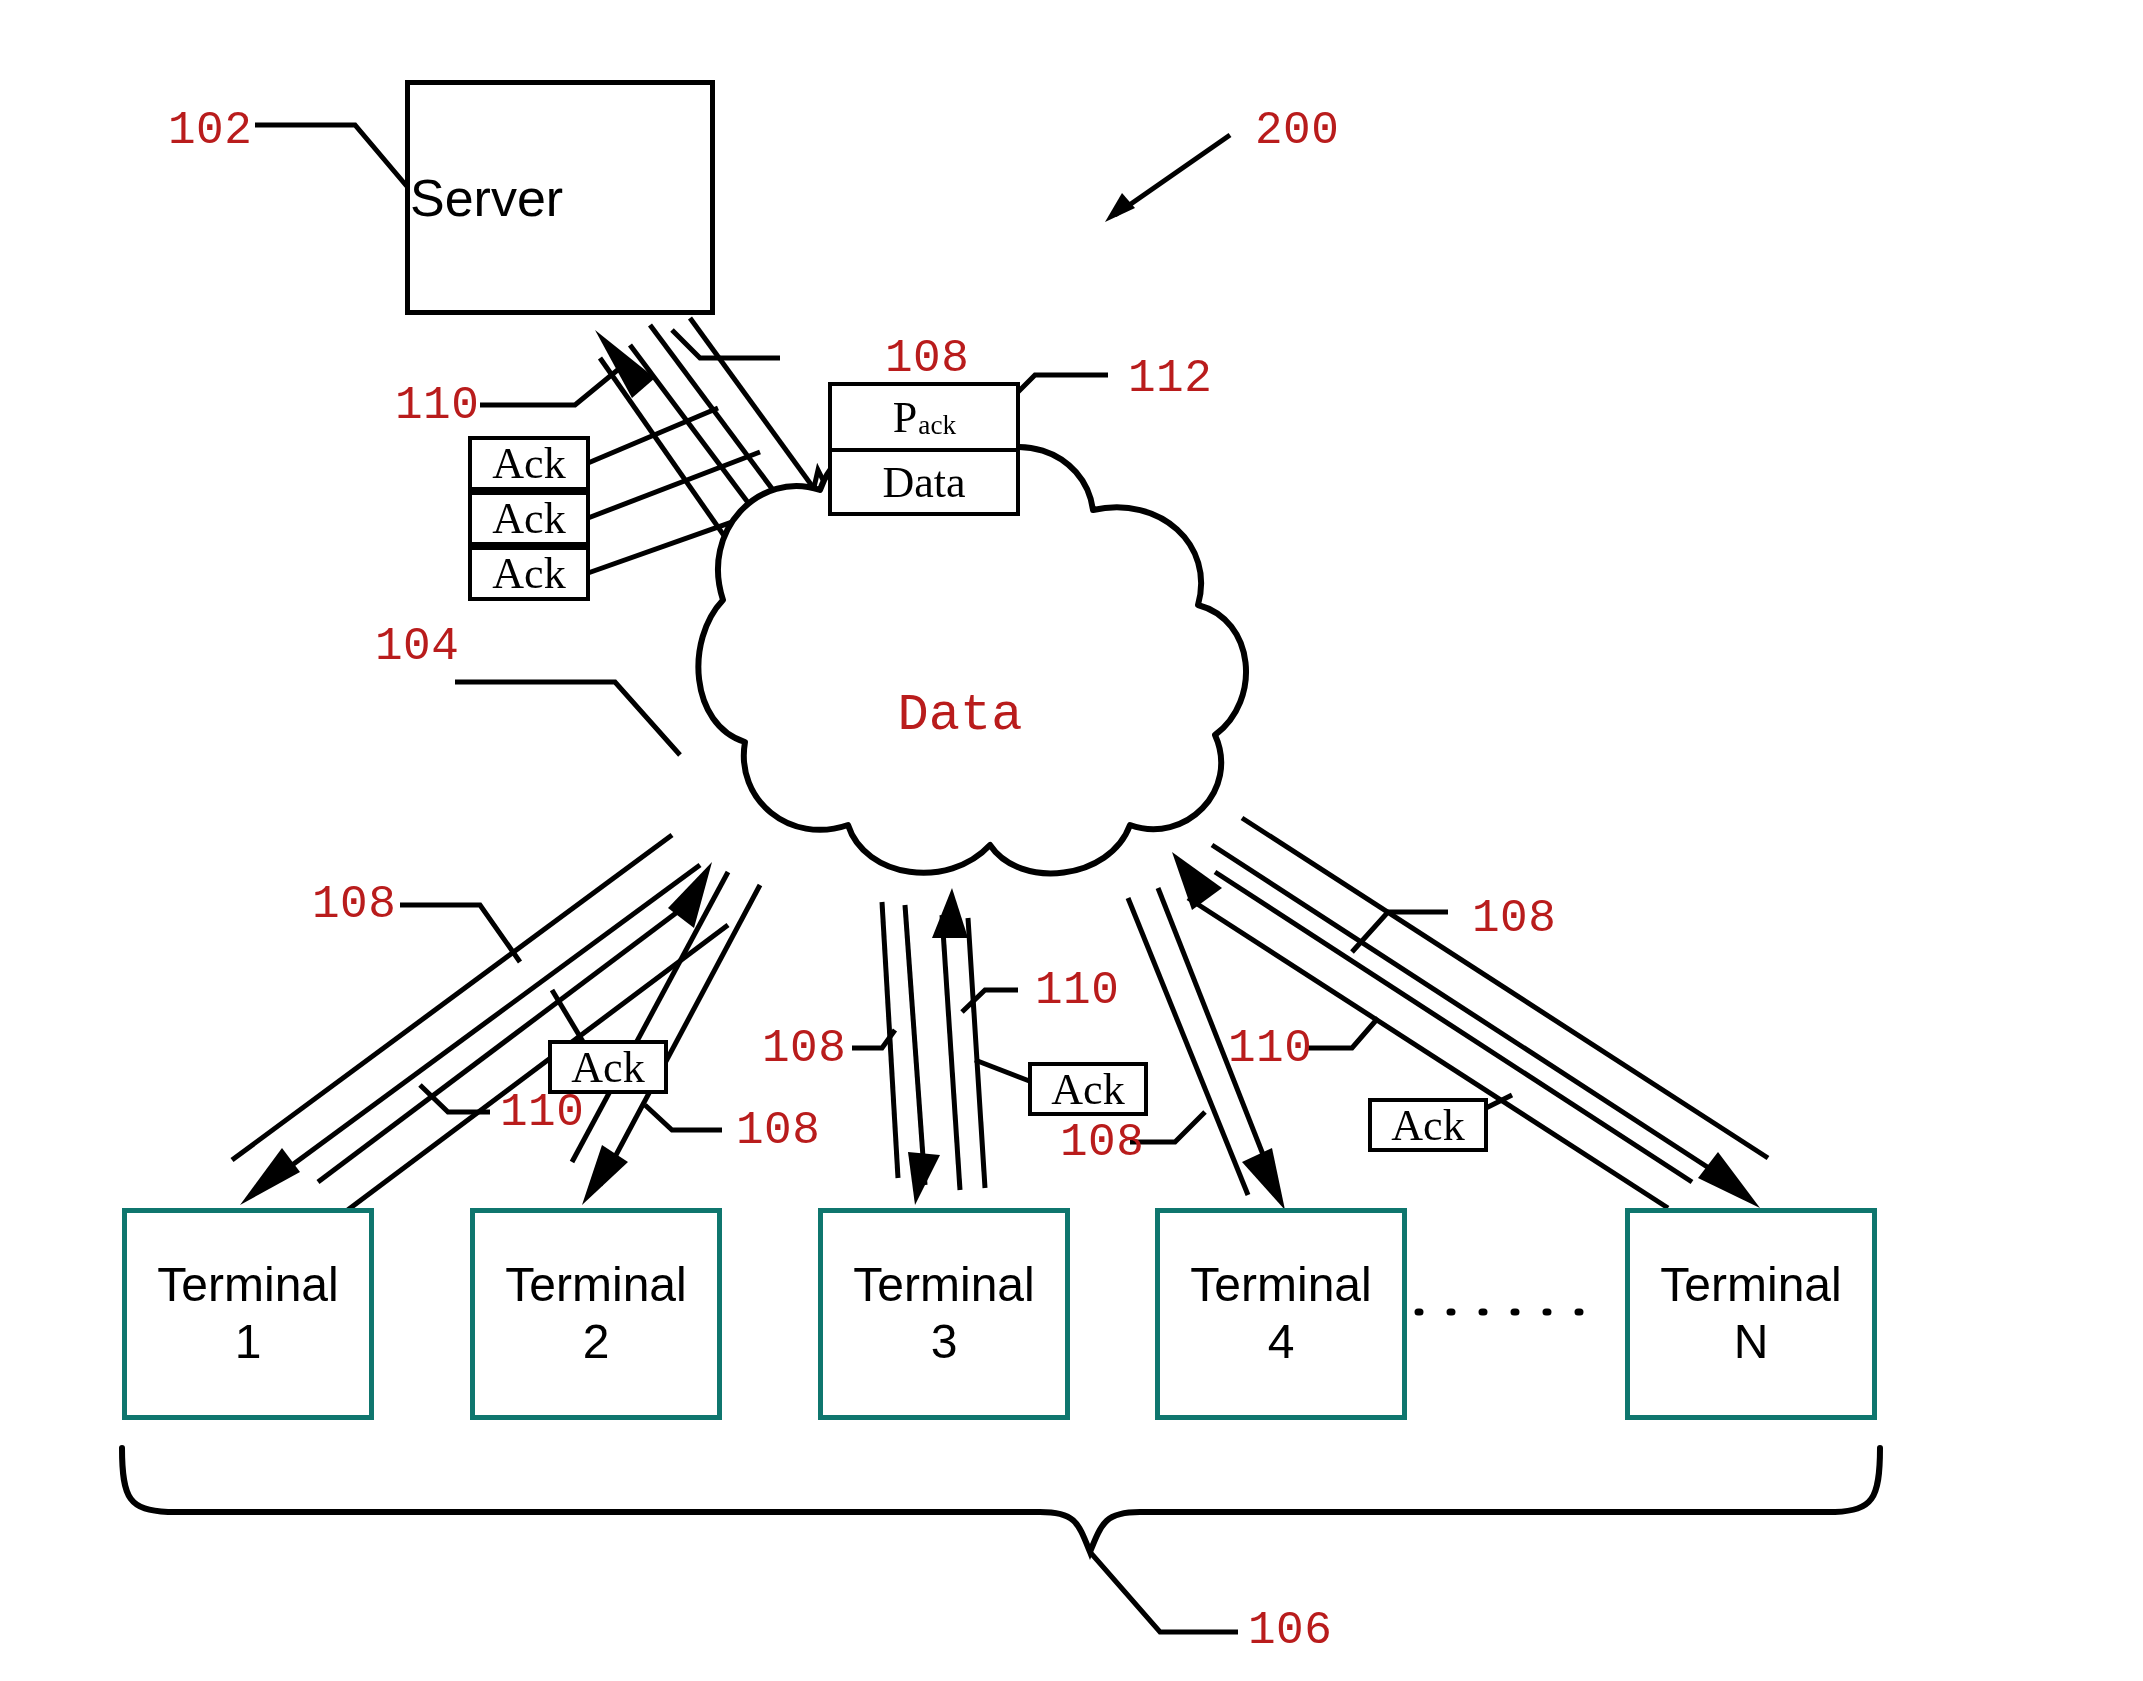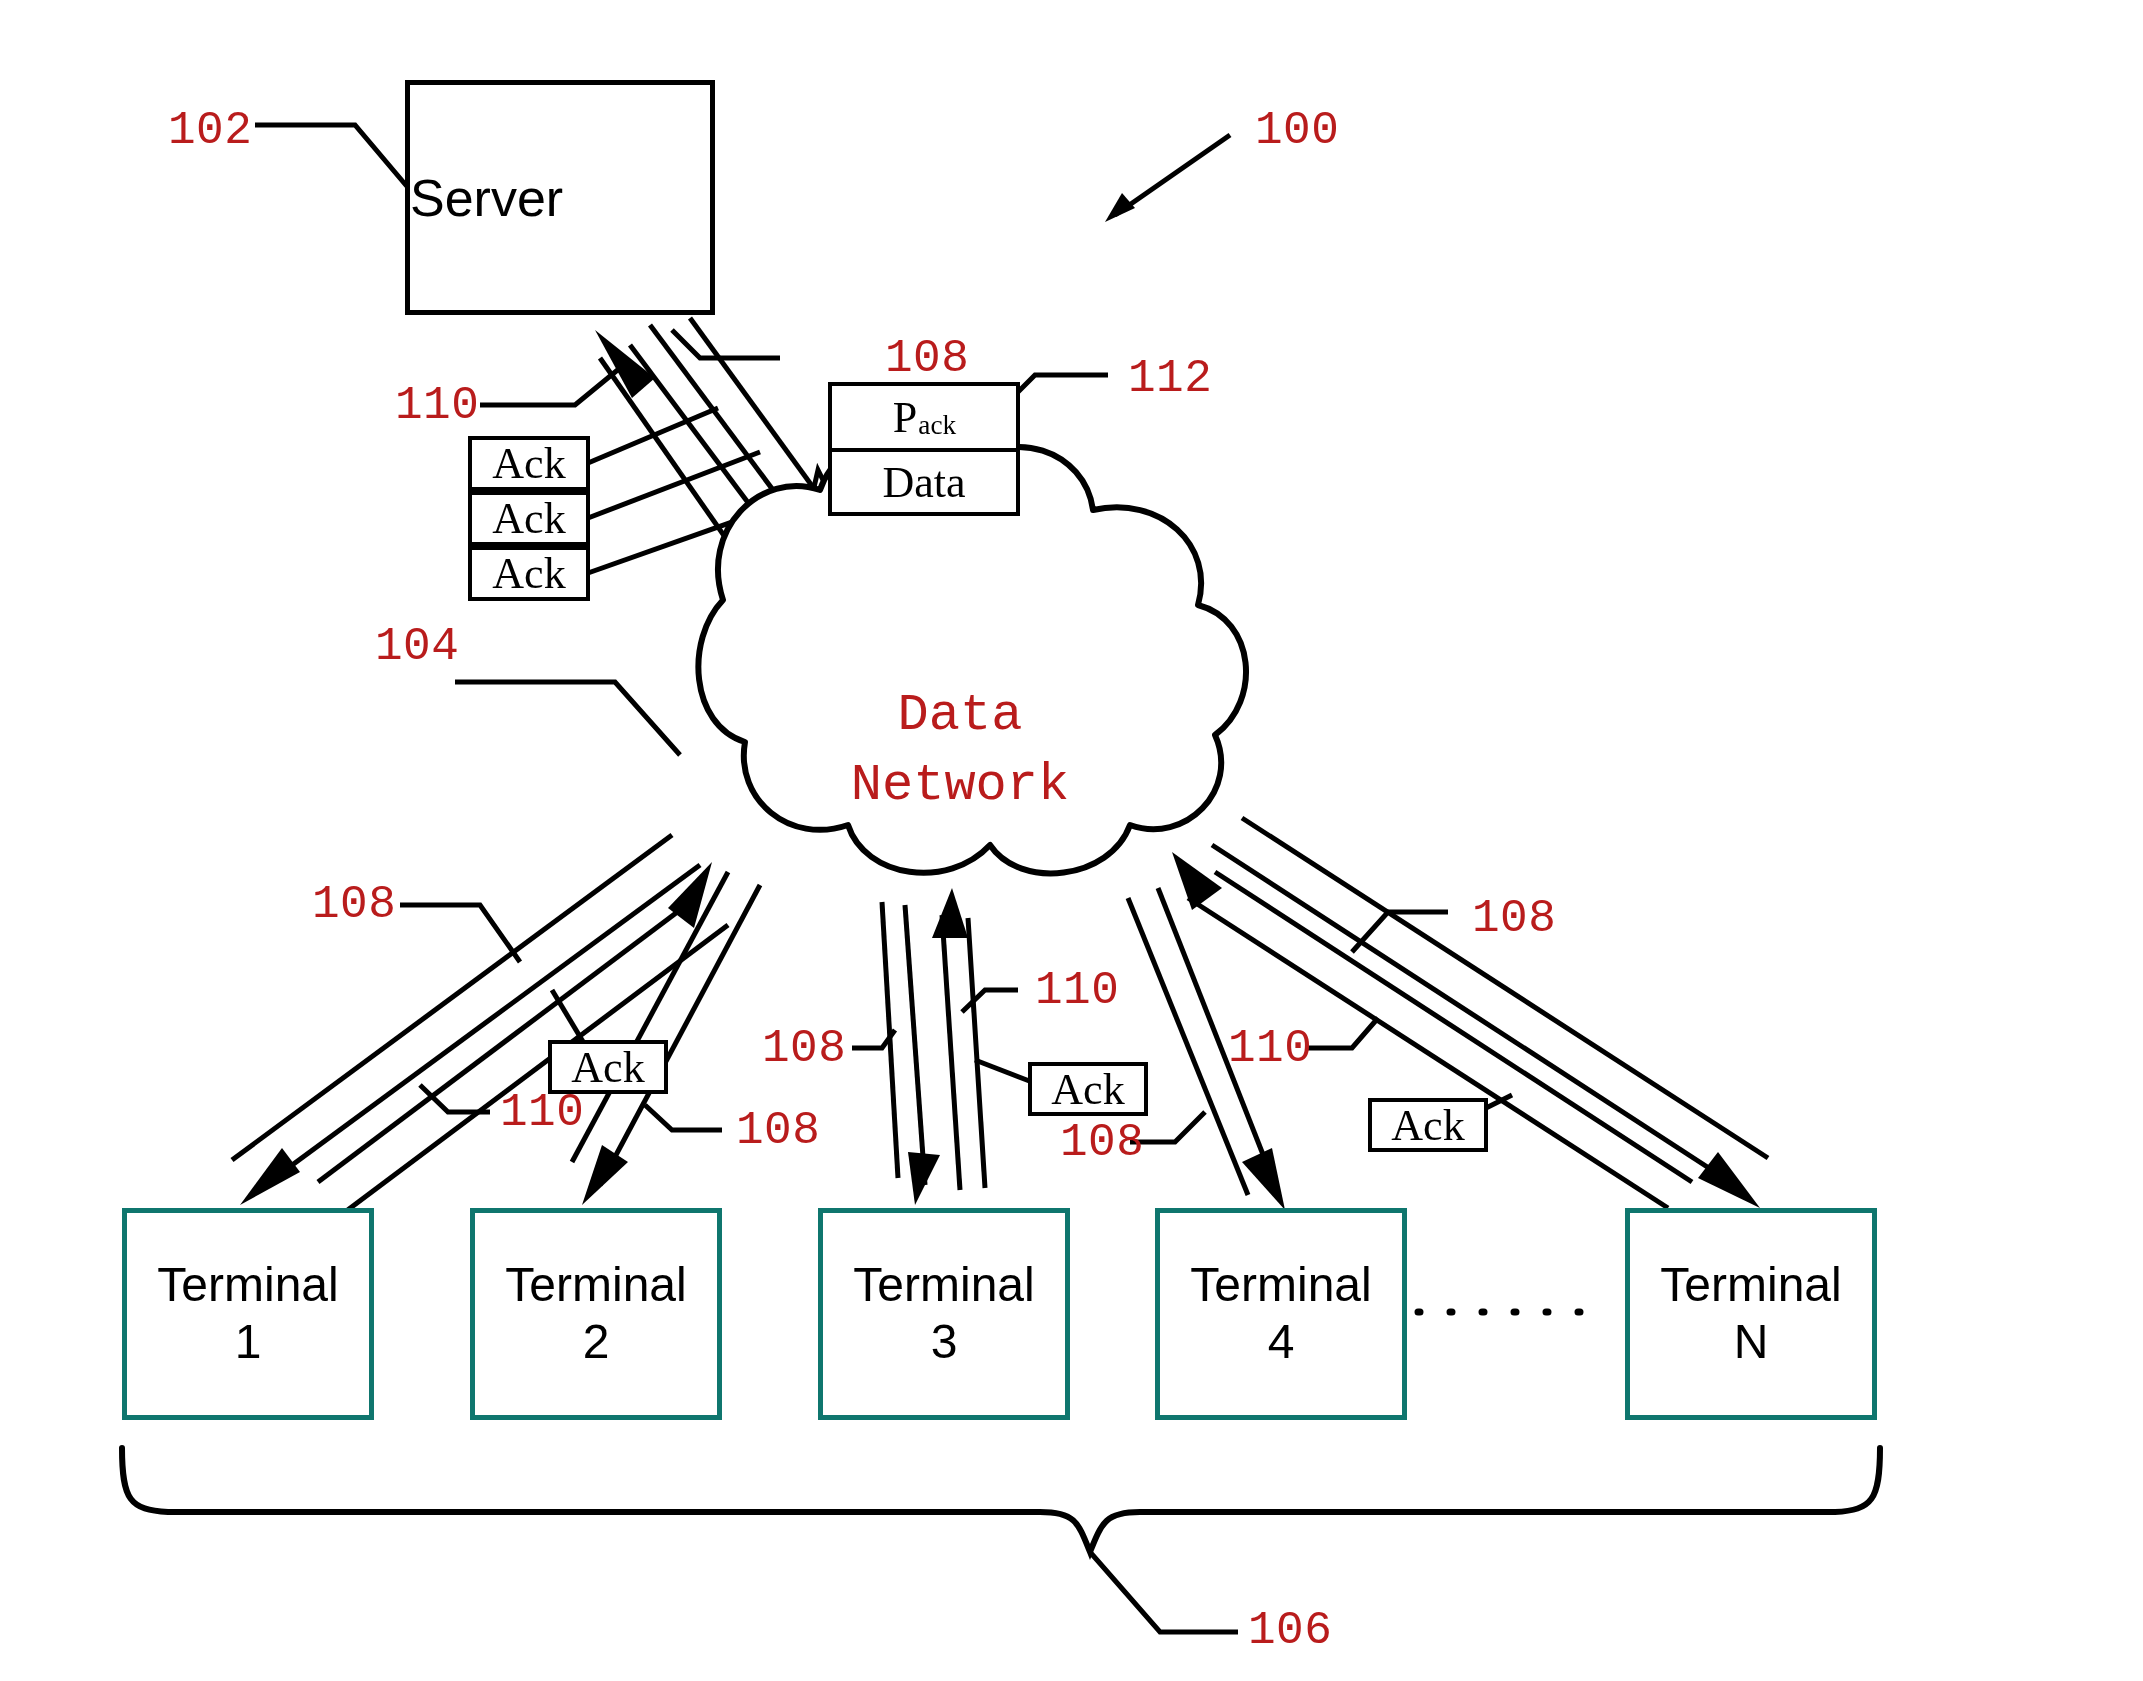--- a/index.html
+++ b/index.html
@@ -290,21 +290,20 @@
         <span class="sub">ack</span>
     </div>
     <div class="pktcell last" style="height:60px;">Data</div>
   </div>
 
   <div class="ackbox" style="left:468px; top:436px; width:122px; height:55px;">Ack</div>
   <div class="ackbox" style="left:468px; top:491px; width:122px; height:55px;">Ack</div>
   <div class="ackbox" style="left:468px; top:546px; width:122px; height:55px;">Ack</div>
 
   <div class="lbl" style="left:840px; top:690px; width:240px; text-align:center; font-size:52px;">Data</div>
-  <div class="lbl" style="left:810px; top:760px; width:300px; text-align:center; font-size:52px;">Network</div>
 
   <div class="ackbox" style="left:548px; top:1040px; width:120px; height:54px;">Ack</div>
   <div class="ackbox" style="left:1028px; top:1062px; width:120px; height:54px;">Ack</div>
   <div class="ackbox" style="left:1368px; top:1098px; width:120px; height:54px;">Ack</div>
 
   <div class="nodebox" style="left:122px; top:1208px; width:252px; height:212px;">
     <div>
       <div>Terminal</div>
       <div>1</div>
     </div>
@@ -331,21 +330,21 @@
     </div>
   </div>
 
   <div class="nodebox" style="left:1625px; top:1208px; width:252px; height:212px;">
     <div>
       <div>Terminal</div>
       <div>N</div>
     </div>
   </div>
 
-  <div class="lbl ref" style="left:1255px; top:108px;">100</div>
+  <div class="lbl ref" style="left:1255px; top:108px;">200</div>
 
   <div class="lbl ref" style="left:168px; top:108px;">102</div>
 
   <div class="lbl ref" style="left:375px; top:624px;">104</div>
 
   <div class="lbl ref" style="left:1248px; top:1608px;text-align:right;">106</div>
 
   <div class="lbl ref" style="left:885px; top:336px;">108</div>
 
   <div class="lbl ref" style="left:395px; top:383px;">110</div>

